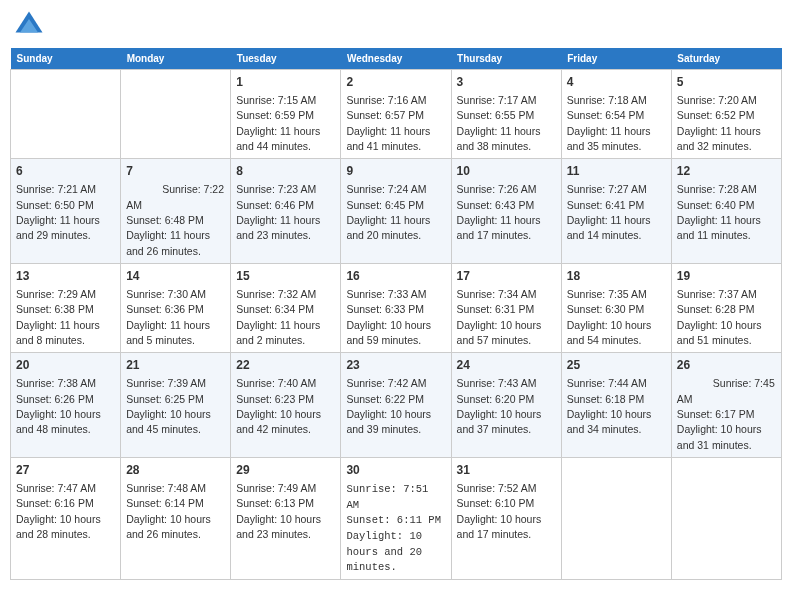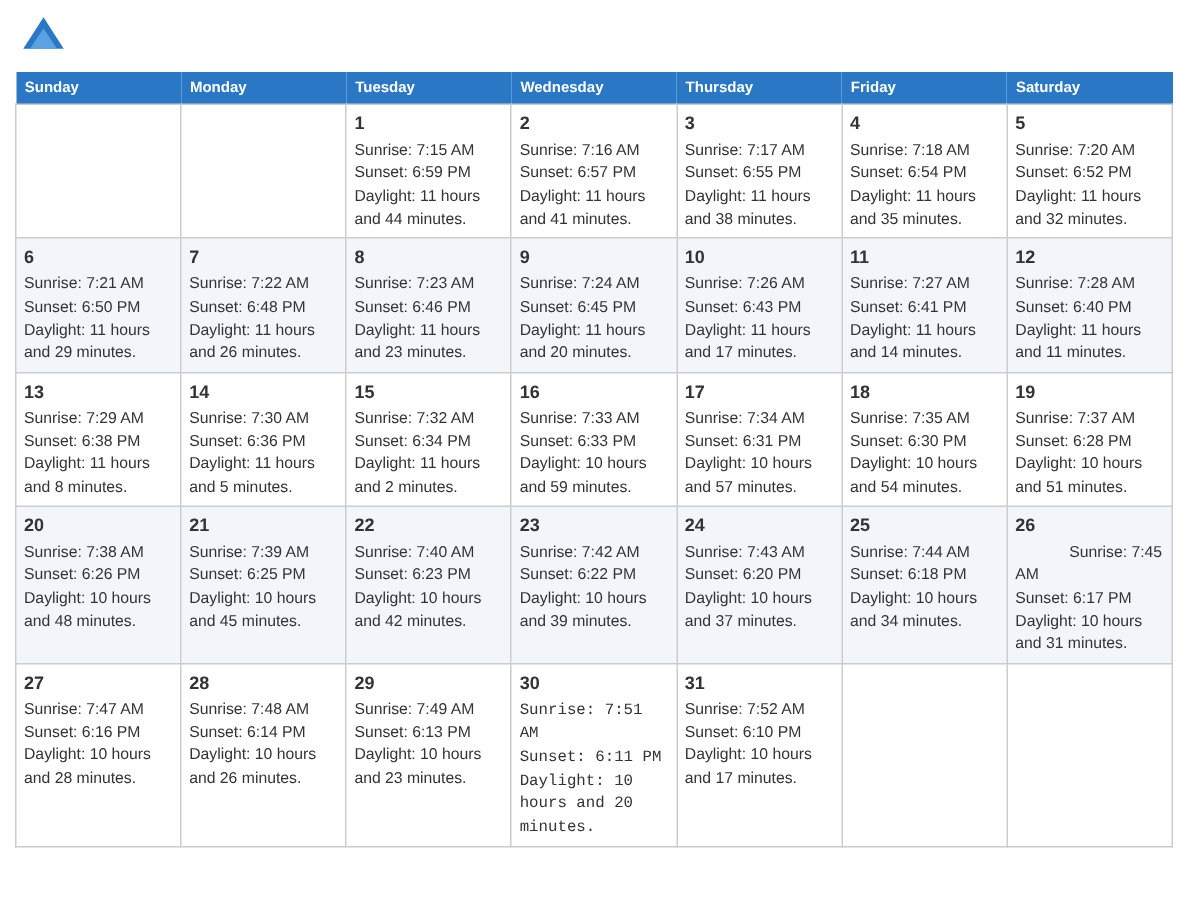--- a/index.html
+++ b/index.html
@@ -138,21 +138,21 @@
 Sunset: 6:54 PM
 Daylight: 11 hours and 35 minutes.</span></td>
         <td><span class="day-number">5</span><span class="day-info" style="white-space: pre-line;">Sunrise: 7:20 AM
 Sunset: 6:52 PM
 Daylight: 11 hours and 32 minutes.</span></td>
       </tr>
       <tr>
         <td><span class="day-number">6</span><span class="day-info" style="white-space: pre-line;">Sunrise: 7:21 AM
 Sunset: 6:50 PM
 Daylight: 11 hours and 29 minutes.</span></td>
-        <td><span class="day-number">7</span><span class="day-info" style="white-space: pre-line;">Sunrise: 7:22 AM
+        <td><span class="day-number">7</span><span class="day-info" style="white-space: pre-line; margin-left: 36px;">Sunrise: 7:22 AM
 Sunset: 6:48 PM
 Daylight: 11 hours and 26 minutes.</span></td>
         <td><span class="day-number">8</span><span class="day-info" style="white-space: pre-line;">Sunrise: 7:23 AM
 Sunset: 6:46 PM
 Daylight: 11 hours and 23 minutes.</span></td>
         <td><span class="day-number">9</span><span class="day-info" style="white-space: pre-line;">Sunrise: 7:24 AM
 Sunset: 6:45 PM
 Daylight: 11 hours and 20 minutes.</span></td>
         <td><span class="day-number">10</span><span class="day-info" style="white-space: pre-line;">Sunrise: 7:26 AM
 Sunset: 6:43 PM

